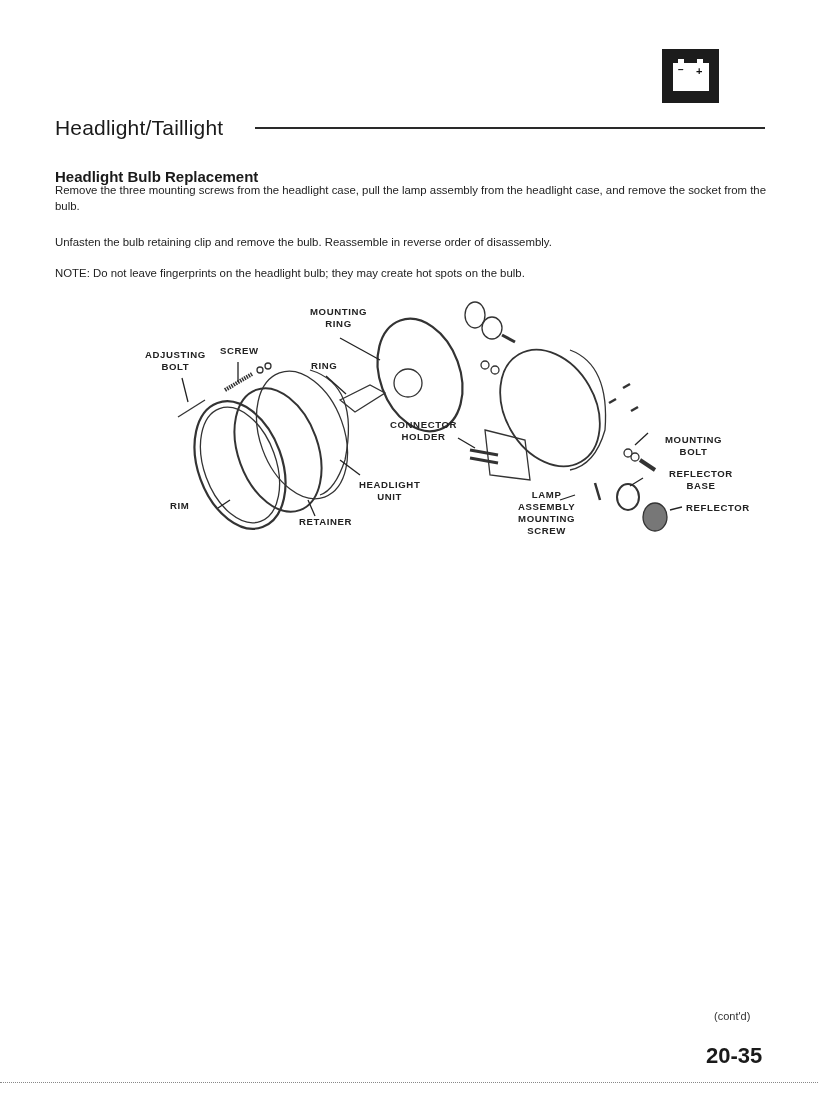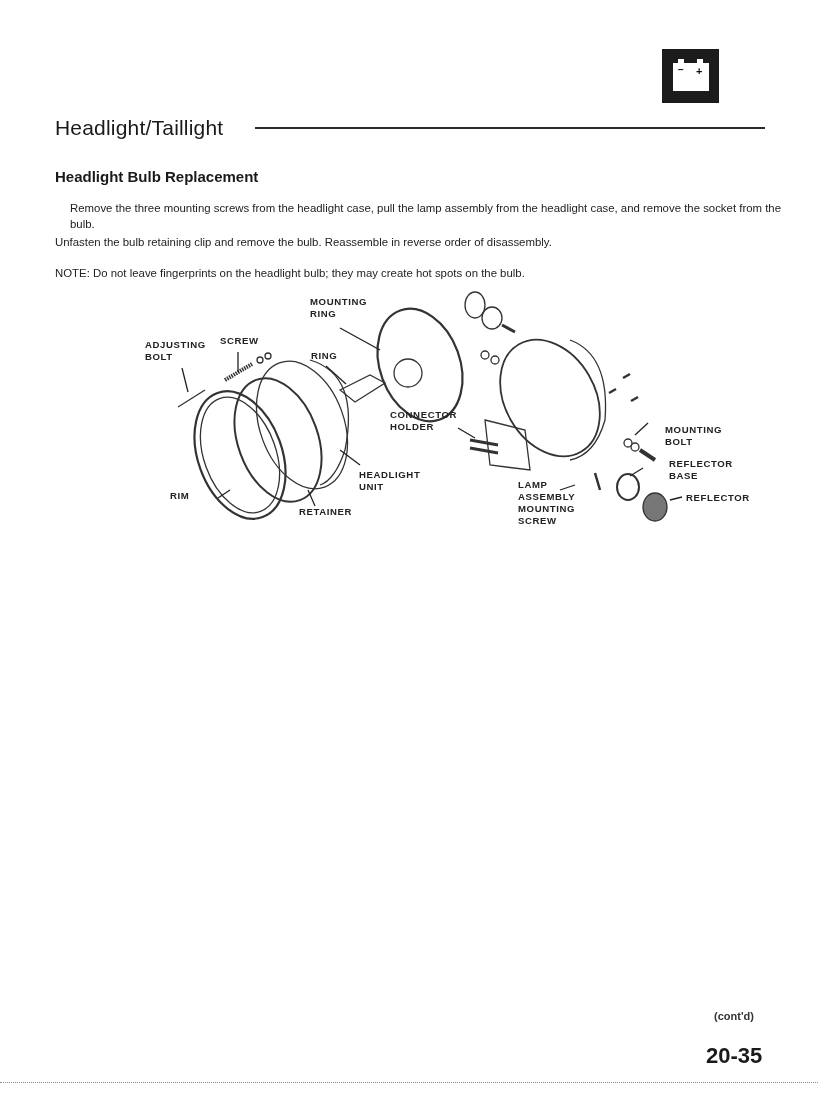--- a/index.html
+++ b/index.html
@@ -3,26 +3,26 @@
 <meta charset="utf-8">
 <style>
   html, body { margin:0; padding:0; background:#fff; }
   body { width:830px; height:1117px; position:relative; overflow:hidden; font-family:"Liberation Sans", sans-serif; color:#1a1a1a; }
   .abs { position:absolute; }
   .battery-box { left:662px; top:49px; width:57px; height:54px; background:#1c1c1c; }
   .title { left:55px; top:116px; font-size:21px; font-weight:normal; letter-spacing:0.2px; }
   .title-rule { left:255px; top:127px; width:510px; height:2px; background:#2a2a2a; }
   .subtitle { left:55px; top:150px; font-size:15px; font-weight:bold;margin-top:18px; }
   .para { left:55px; width:720px; font-size:11.4px; line-height:16px; color:#222; }
-  .p1 { top:200px;margin-left:15px; }
+  .p1 { top:182px; }
   .p2 { top:234px; }
   .p3 { top:265px; }
-  .diagram { left:130px; top:280px; width:650px; height:260px; }
+  .diagram { left:130px; top:290px; width:650px; height:260px;text-align:center; }
   .lbl { position:absolute; font-size:9.6px; font-weight:bold; letter-spacing:0.6px; line-height:12px; color:#222; white-space:pre-line; }
-  .contd { left:714px; top:1010px; font-size:11px; color:#333;font-weight:bold; }
+  .contd { left:714px; top:1010px; font-size:11px; color:#333; }
   .pagenum { left:706px; top:1043px; font-size:22px; font-weight:bold; }
   .bottom-rule { left:0; top:1082px; width:818px; height:1px; border-top:1px dotted #888; }
 </style>
 </head>
 <body>
 
 <div class="abs battery-box">
   <svg width="57" height="54">
     <rect x="16" y="10" width="6" height="5" fill="#fff"></rect>
     <rect x="35" y="10" width="6" height="5" fill="#fff"></rect>

